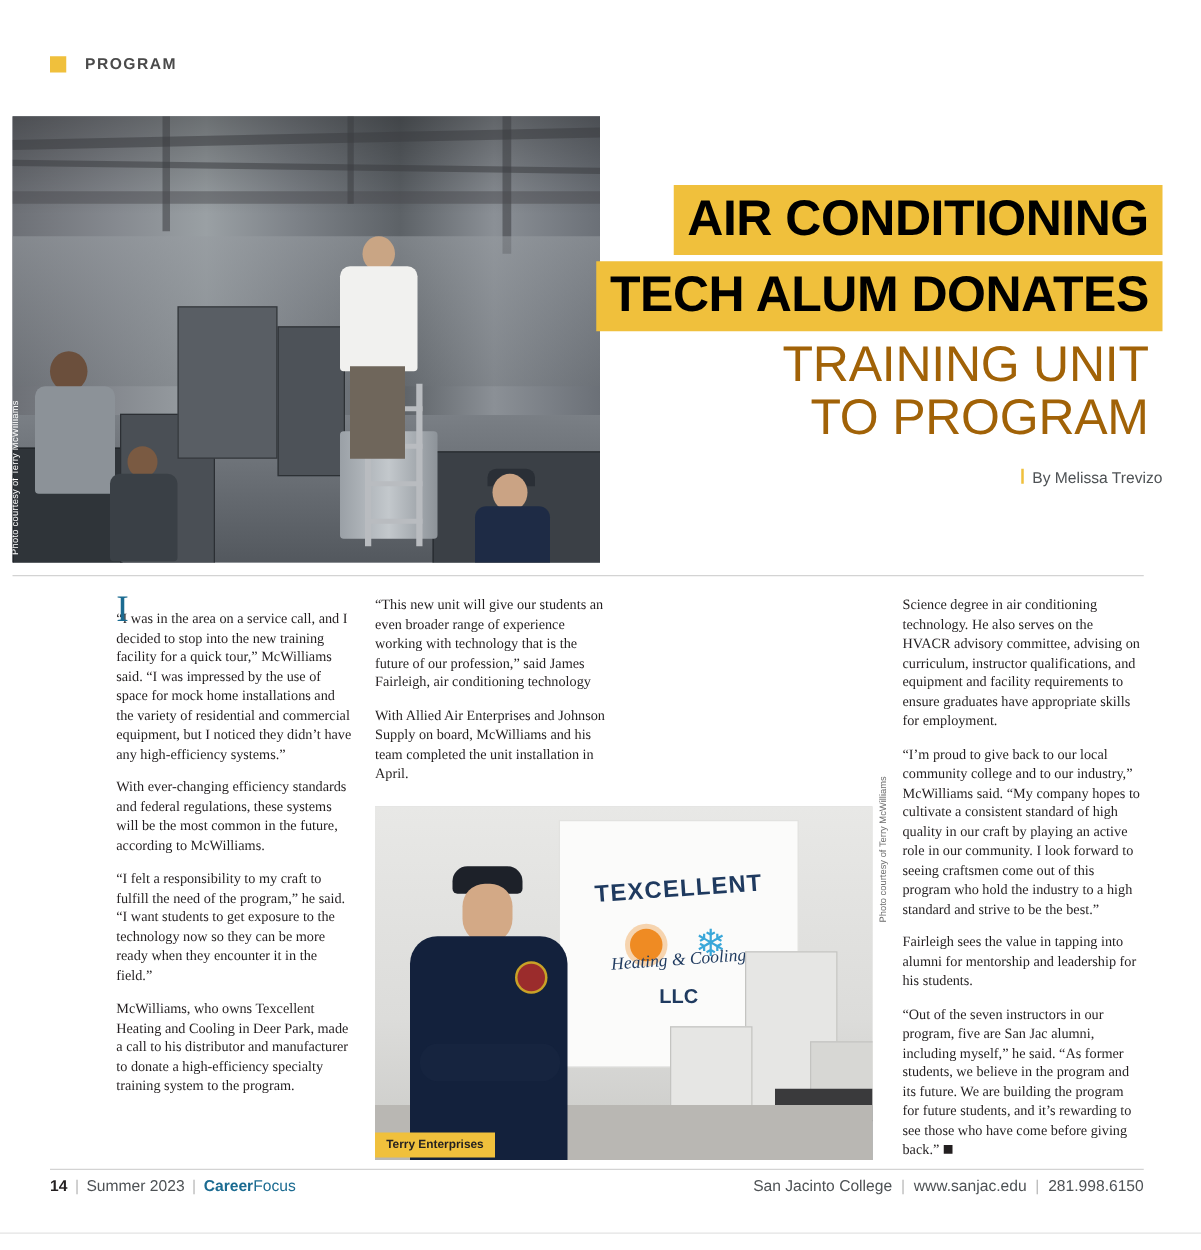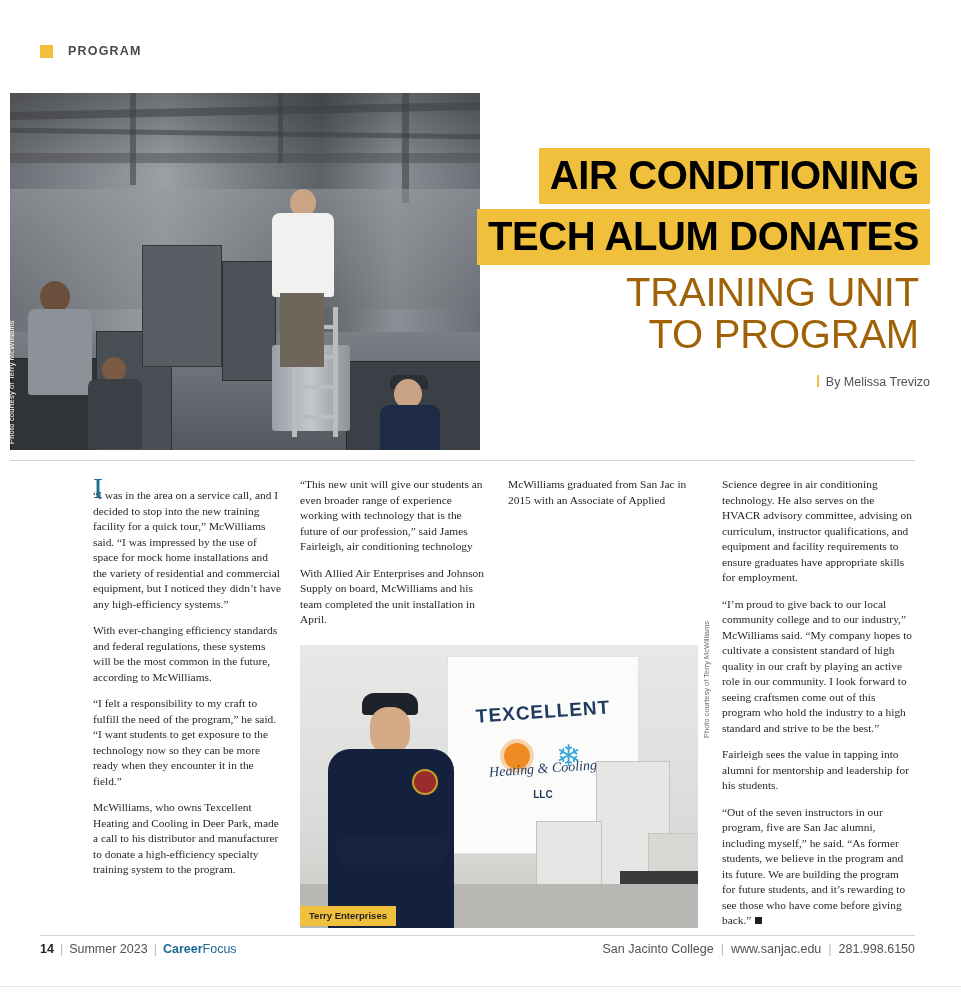--- a/index.html
+++ b/index.html
@@ -298,21 +298,21 @@
     color: #1f3a5f;
     transform: rotate(-4deg);
   }
   .p2-logo-llc {
     position: absolute;
     left: 0; top: 132px;
     width: 190px;
     text-align: center;
     font-family: "Liberation Sans", sans-serif;
     font-weight: 700;
-    font-size: 10px;
+    font-size: 16px;
     color: #1f3a5f;
   }
   .p2-sun {
     position: absolute;
     left: 56px; top: 86px;
     width: 26px; height: 26px;
     border-radius: 50%;
     background: #ef8b23;
     box-shadow: 0 0 0 4px rgba(239,139,35,0.35);
   }
@@ -521,21 +521,20 @@
     <p>“I felt a responsibility to my craft to fulfill the need of the program,” he said. “I want students to get exposure to the technology now so they can be more ready when they encounter it in the field.”</p>
     <p>McWilliams, who owns Texcellent Heating and Cooling in Deer Park, made a call to his distributor and manufacturer to donate a high-efficiency specialty training system to the program.</p>
   </div>
 
   <div class="col c2">
     <p>“This new unit will give our students an even broader range of experience working with technology that is the future of our profession,” said James Fairleigh, air conditioning technology</p>
     <p>With Allied Air Enterprises and Johnson Supply on board, McWilliams and his team completed the unit installation in April.</p>
   </div>
 
   <div class="col c3">
-    <p>McWilliams graduated from San Jac in 2015 with an Associate of Applied</p>
   </div>
 
   <div class="col c4">
     <p>Science degree in air conditioning technology. He also serves on the HVACR advisory committee, advising on curriculum, instructor qualifications, and equipment and facility requirements to ensure graduates have appropriate skills for employment.</p>
     <p>“I’m proud to give back to our local community college and to our industry,” McWilliams said. “My company hopes to cultivate a consistent standard of high quality in our craft by playing an active role in our community. I look forward to seeing craftsmen come out of this program who hold the industry to a high standard and strive to be the best.”</p>
     <p>Fairleigh sees the value in tapping into alumni for mentorship and leadership for his students.</p>
     <p><span>“Out of the seven instructors in our program, five are San Jac alumni, including myself,” he said. “As former students, we believe in the program and its future. We are building the program for future students, and it’s rewarding to see those who have come before giving back.”</span><span class="endmark"></span></p>
   </div>
 
   <div class="photo2">

